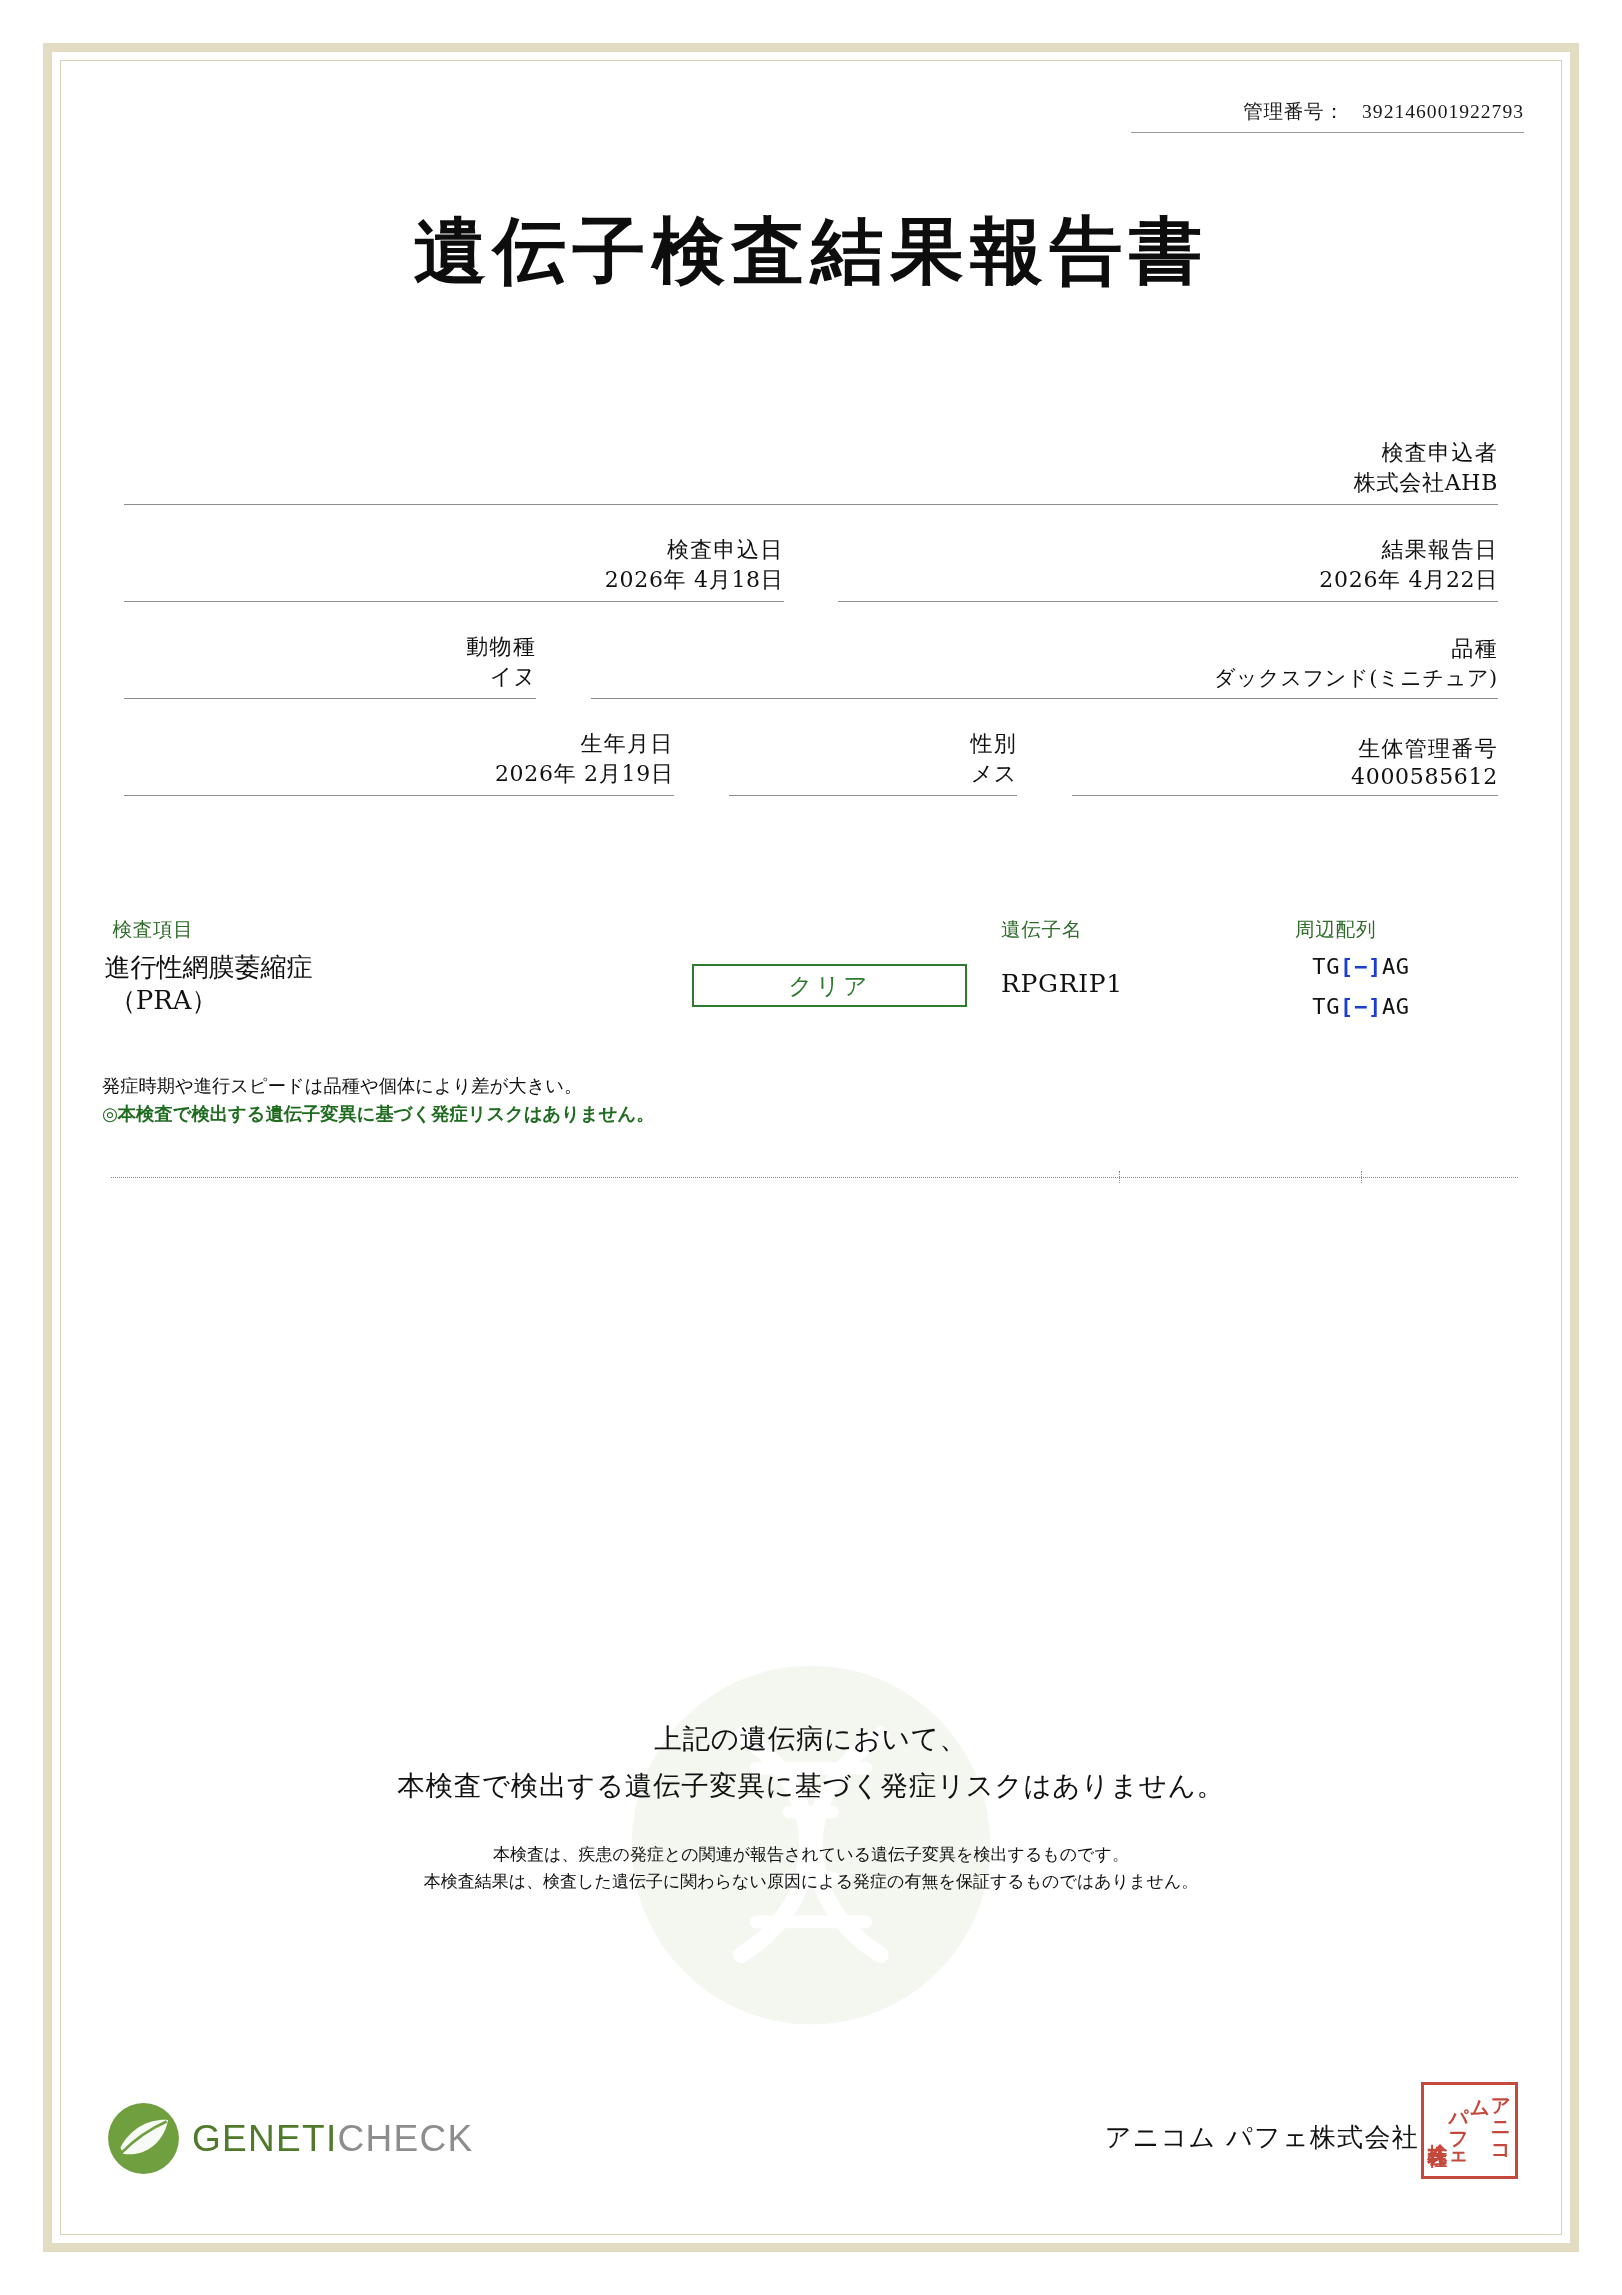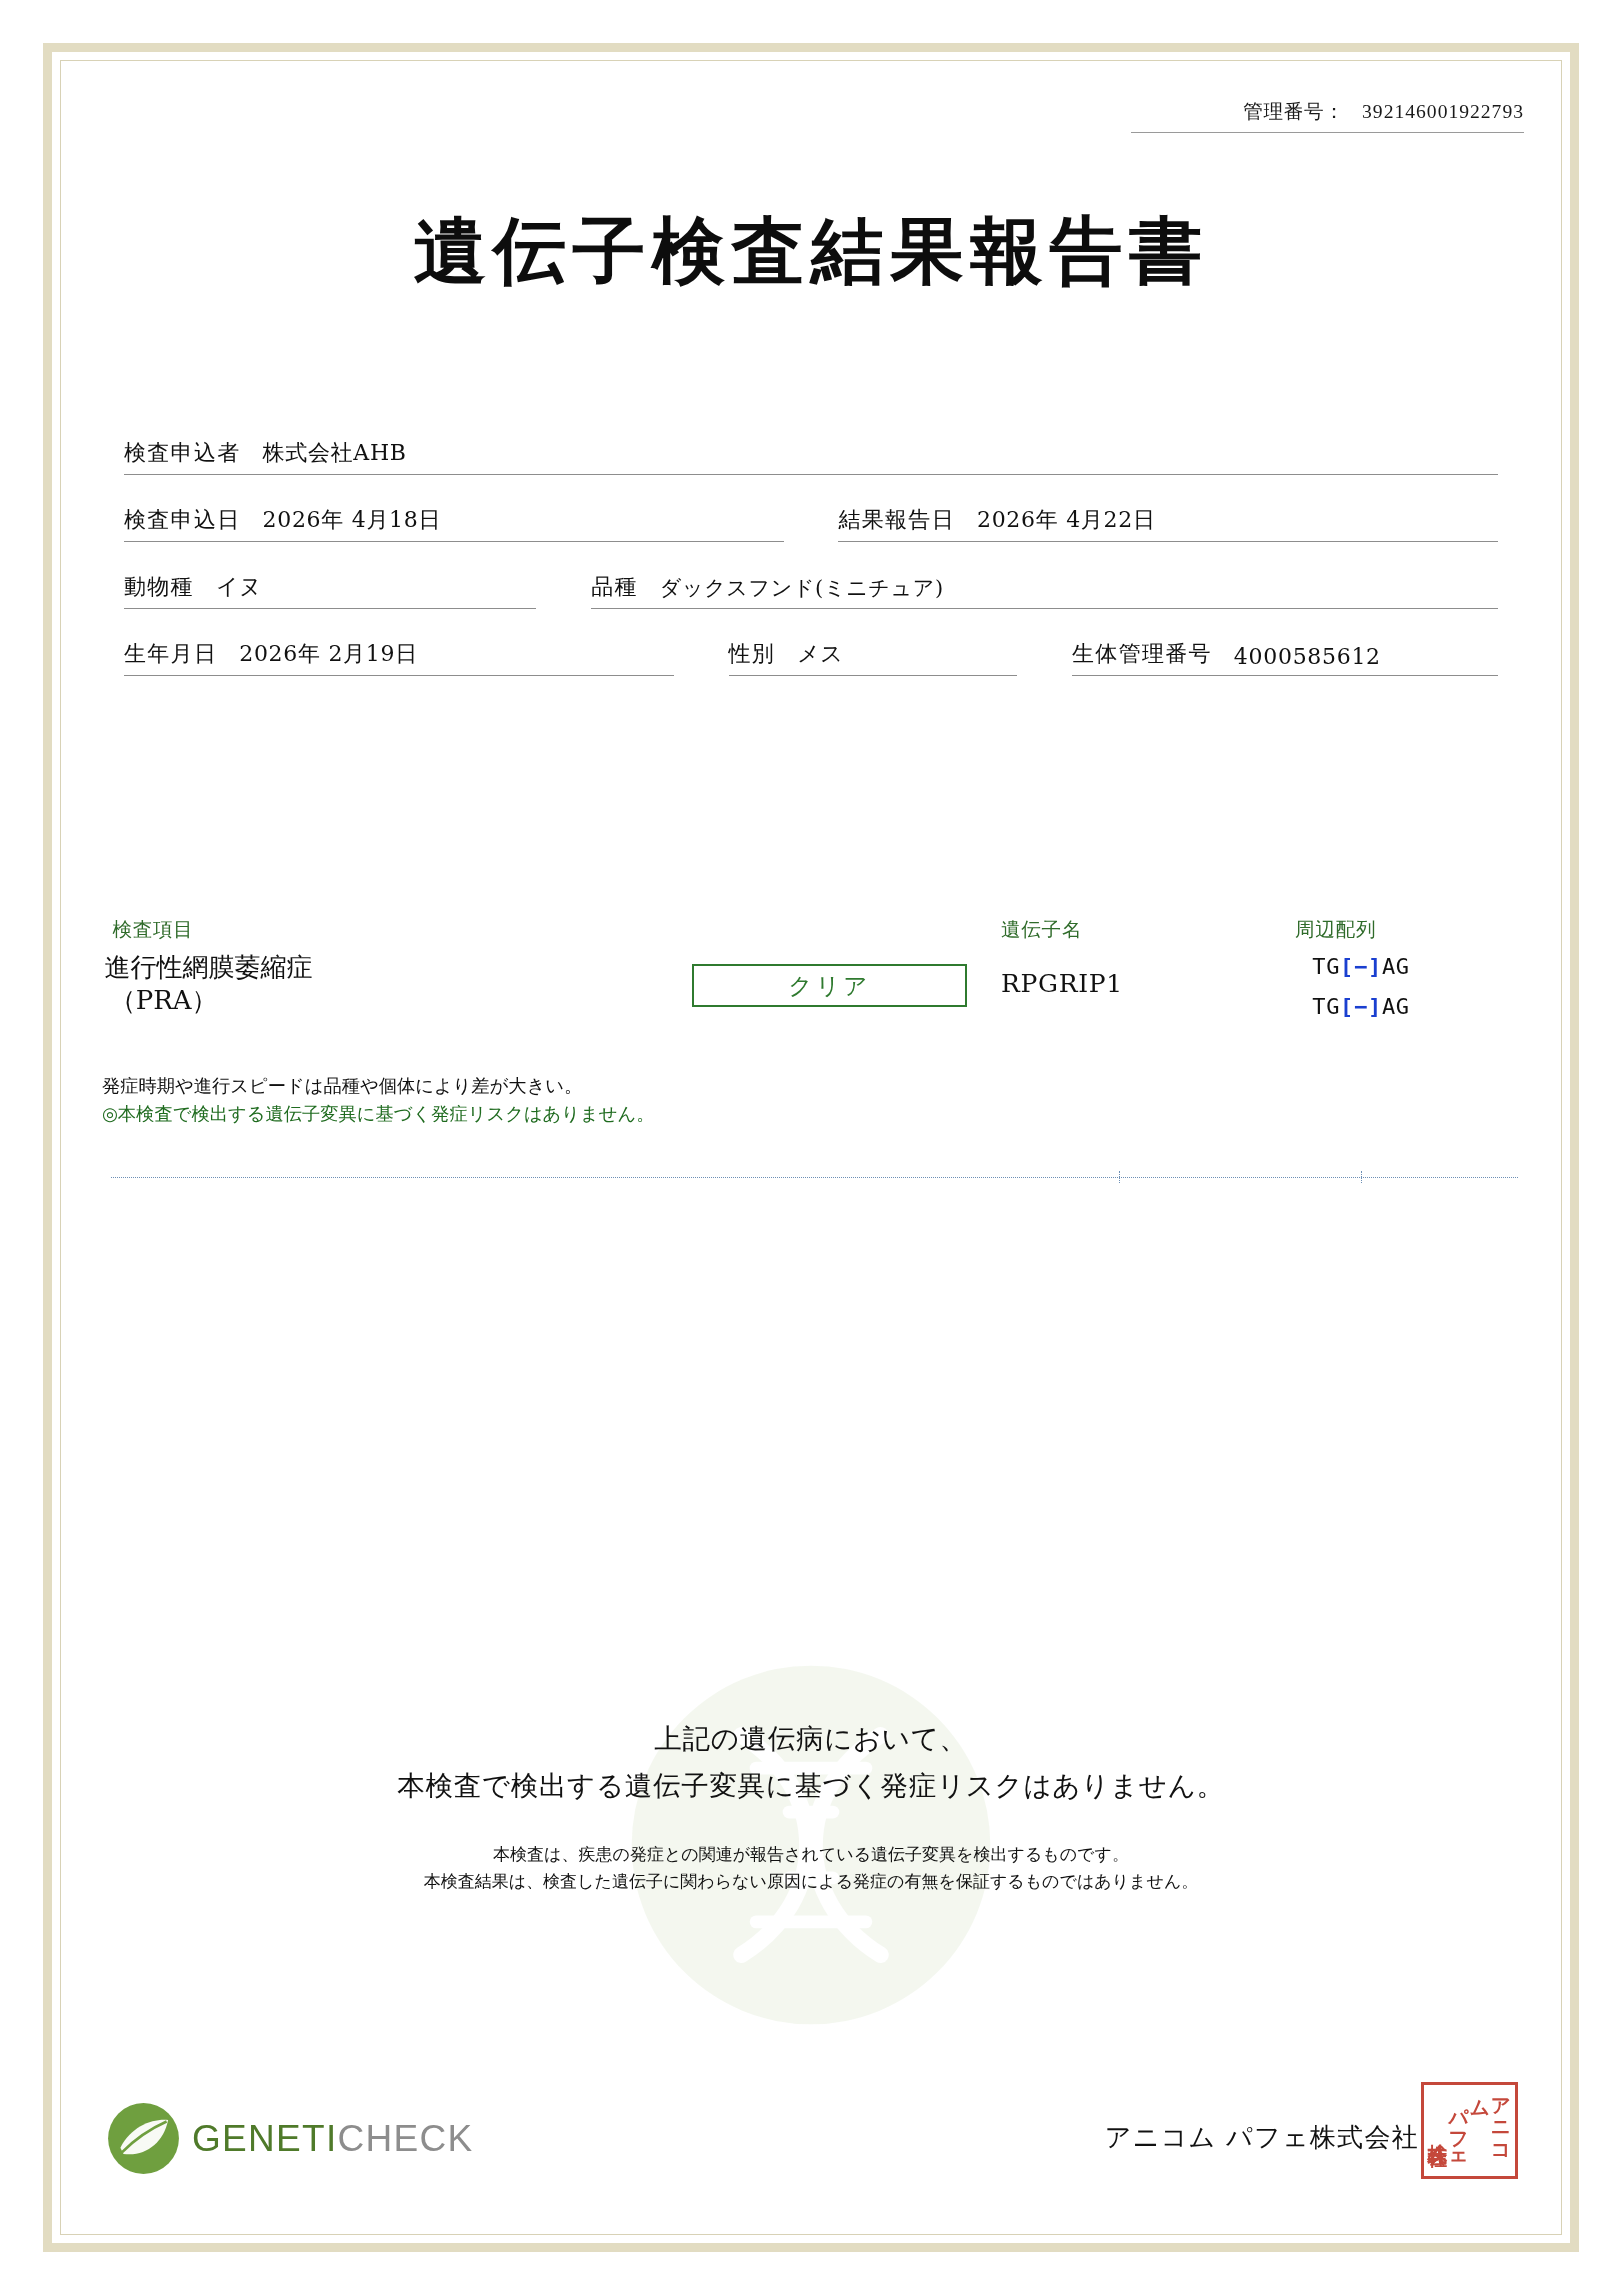--- a/index.html
+++ b/index.html
@@ -88,20 +88,21 @@
     display: flex;
     align-items: flex-end;
     margin-bottom: 30px;
   }
   .field {
     display: flex;
     align-items: flex-end;
     border-bottom: 1px solid #8d8d8d;
     padding-bottom: 5.9px;
     box-sizing: border-box;
+    flex-direction: column;
   }
   .f-label {
     font-size: 22px;
     letter-spacing: 1.3px;
     color: #111;
     white-space: nowrap;
     font-family: "DejaVu Serif", "Liberation Serif", serif;
   }
   .f-value {
     font-size: 22px;
@@ -223,21 +224,21 @@
     left: 3.9px;
     right: 6.5px;
     top: 121px;
     font-size: 18.3px;
     line-height: 1.5;
     color: #111;
     font-family: "DejaVu Serif", "Liberation Serif", serif;
   }
   .desc-risk {
     color: #1f6b1f;
-    font-weight: normal;
+    font-weight: bold;
   }
   .dotted-sep {
     position: absolute;
     left: 13px;
     right: 6.5px;
     top: 226px;
     border-top: 1.3px dotted #6d8fb5;
   }
   .dotted-tick {
     position: absolute;

